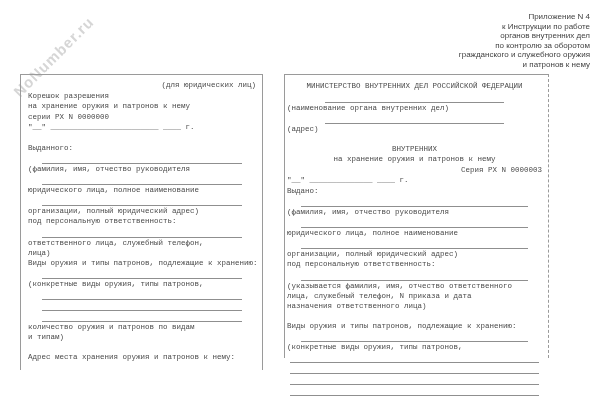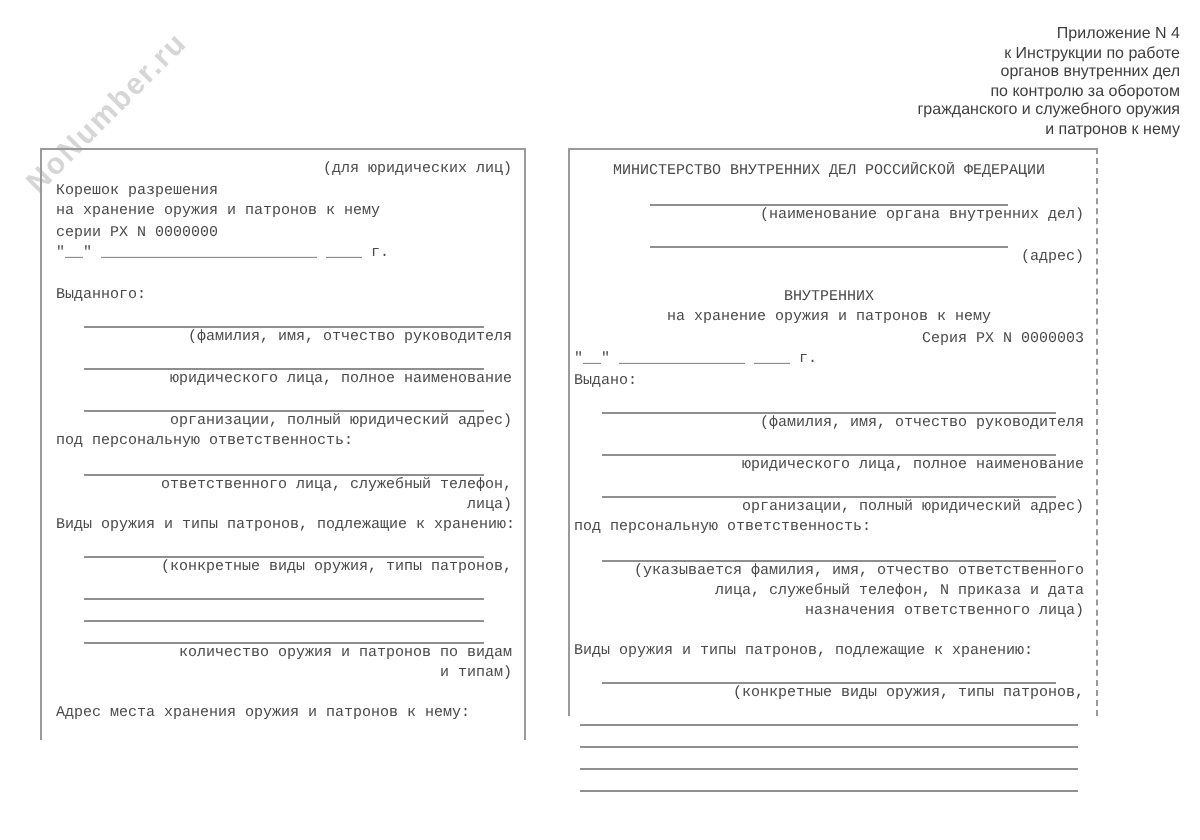--- a/index.html
+++ b/index.html
@@ -37,21 +37,21 @@
   }
   .col-right{
     left:269px; width:265px; height:284px; padding:6px 6px 0 2px;
     border-top:1px solid var(--border);
     border-left:1px solid var(--border);
     border-right:1px dashed var(--border);
     margin-left:15px;
   }
   .row{white-space:pre; overflow:hidden;}
   .row.text{line-height:10.5px; height:10.5px;}
-  .row.caption{line-height:10px; height:10px; text-align:right;}
+  .row.caption{line-height:10px; height:10px; text-align:left;}
   .row.fill{height:10px; border-bottom:1px solid var(--line); margin:0 14px;}
   .row.fill.narrow{margin:0 38px;}
   .row.fill.wide{margin:0 3px;}
   .row.blank{height:10px;}
   .a-right{text-align:right;}
   .a-center{text-align:center;}
 </style>
 </head>
 <body>
 

